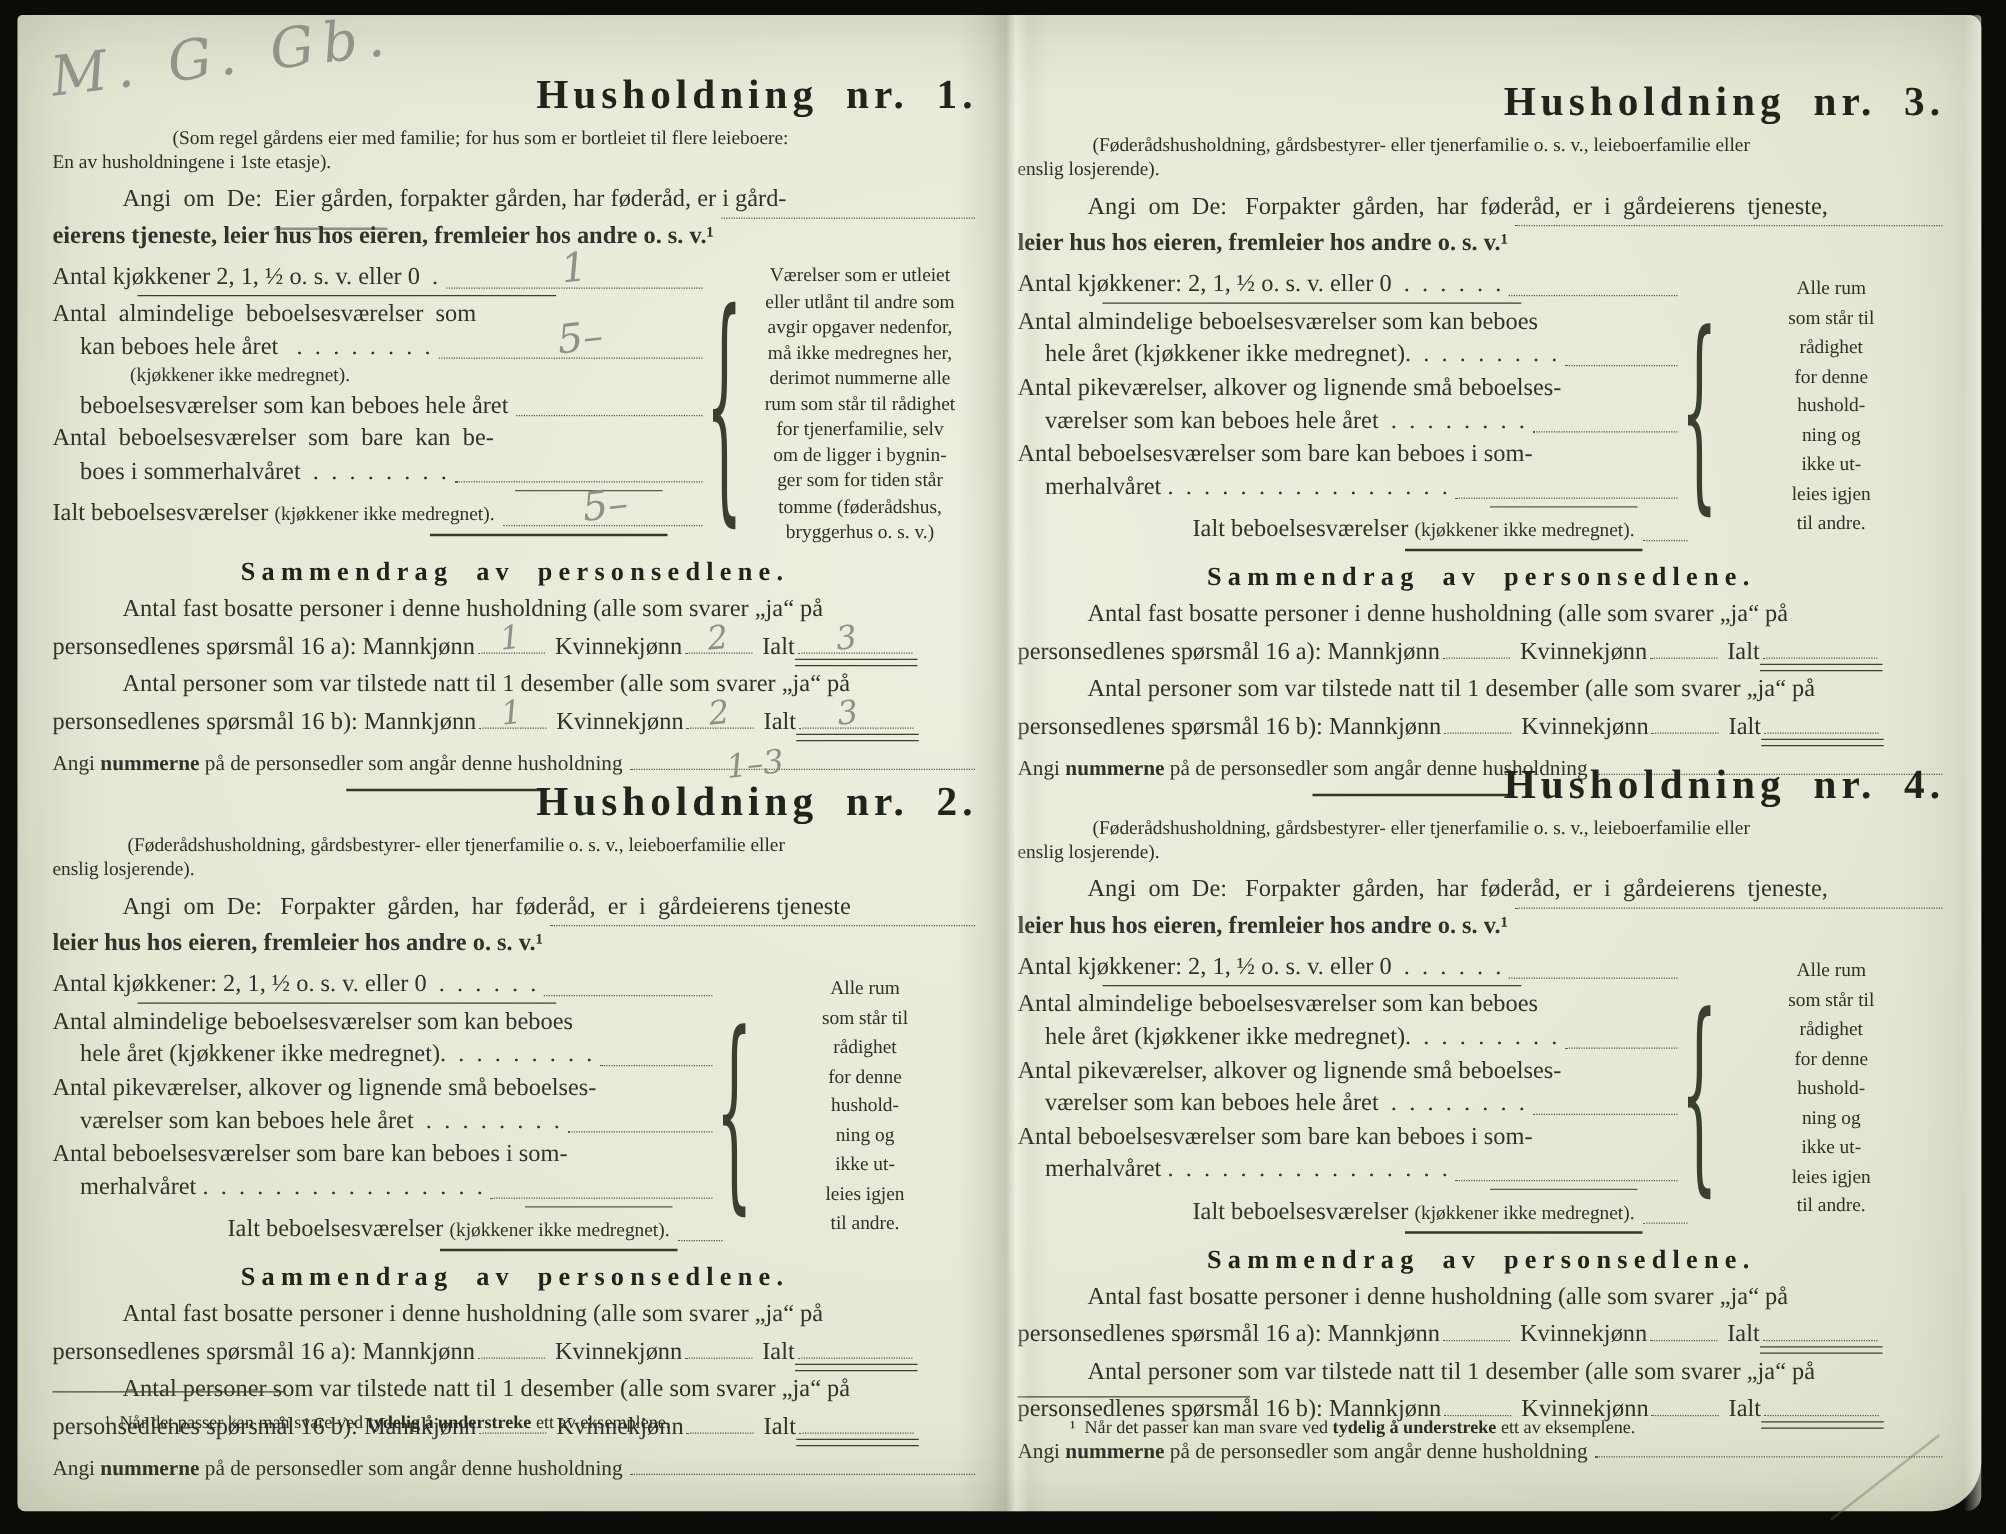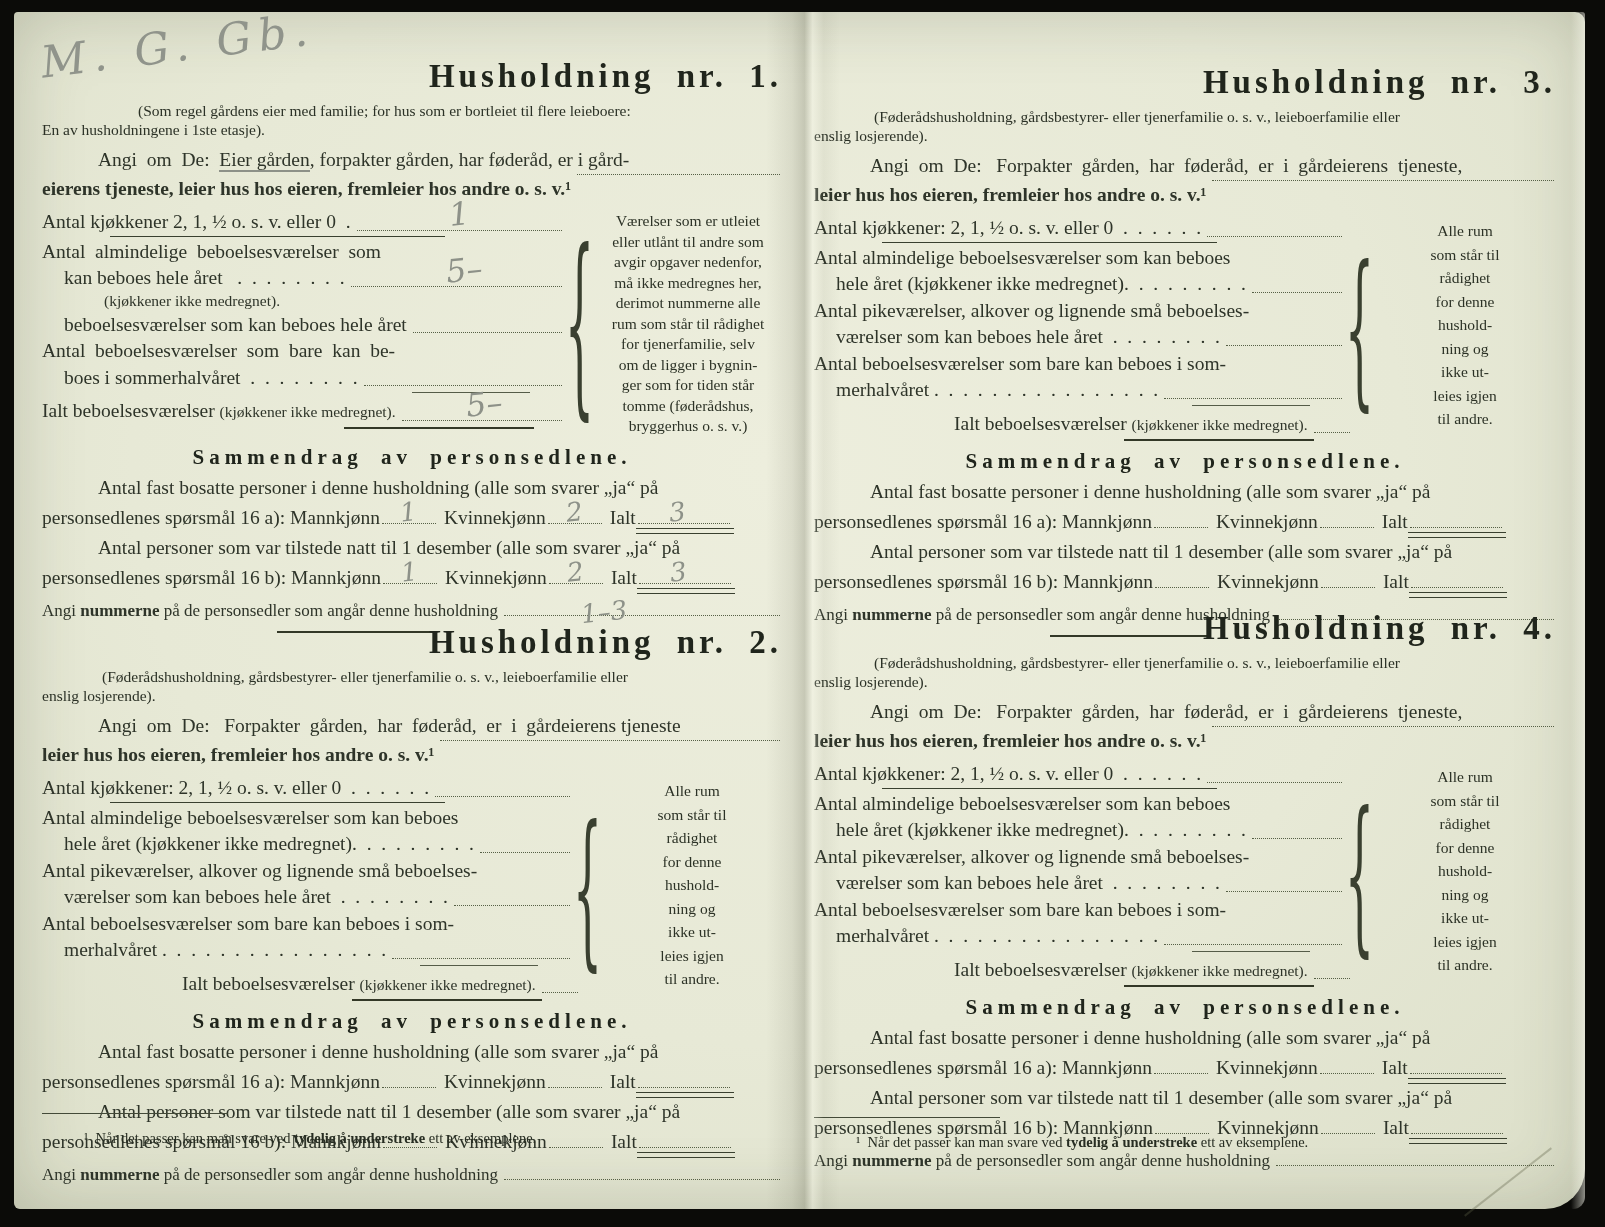--- a/index.html
+++ b/index.html
@@ -40,21 +40,21 @@
     font-size:33px;font-weight:bold;text-align:right;margin:0 0 6px 0;
     letter-spacing:4px;word-spacing:10px;color:#20251c;
   }
   .hh-sub{font-size:15.5px;line-height:19px;margin:0 0 6px 0;color:#2b3126;}
   .sub-ind{margin-left:60px;}
   .hh1 .sub-ind{margin-left:96px;}
   .hh-instr{font-size:19.5px;line-height:29px;margin:0 0 2px 0;}
   .instr-l1{display:block;padding-left:56px;white-space:pre;}
   .instr-l2{display:flex;align-items:flex-start;white-space:pre;font-weight:bold;}
   .dotfill{flex:1;border-bottom:1.5px dotted #566046;margin:0 2px 6px 6px;position:relative;min-width:40px;}
-  .punder{border-bottom:2.5px solid #8d9188;padding-bottom:0;}
+  .punder{border-bottom:2.5px solid #8d9188;padding-bottom:12px;}
 
   .qblock{display:flex;margin-top:6px;font-size:19.5px;line-height:26.5px;}
   .qmain{width:522px;flex:none;}
   .page-right .qmain, .hh2 .qmain{width:530px;}
   .qrow{display:flex;}
   .qt{white-space:pre;}
   .ans{flex:1;border-bottom:1.5px dotted #566046;margin:0 2px 5px 6px;position:relative;min-width:36px;}
   .qline{white-space:pre;}
   .ind{padding-left:22px;}
   .qnote{font-size:15.5px;line-height:17px;padding-left:62px;margin:0 0 3px 0;}

